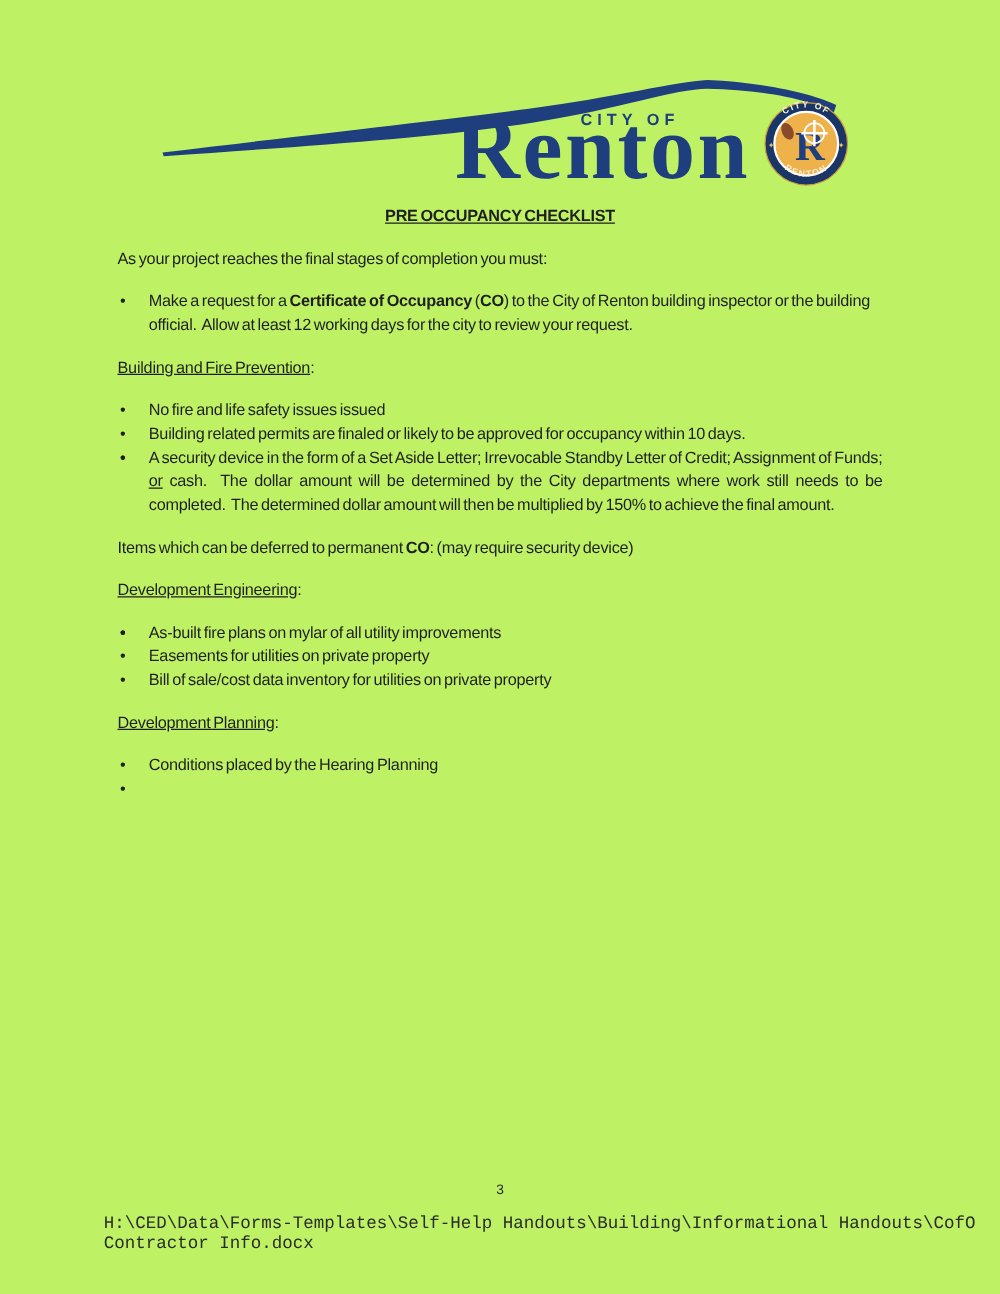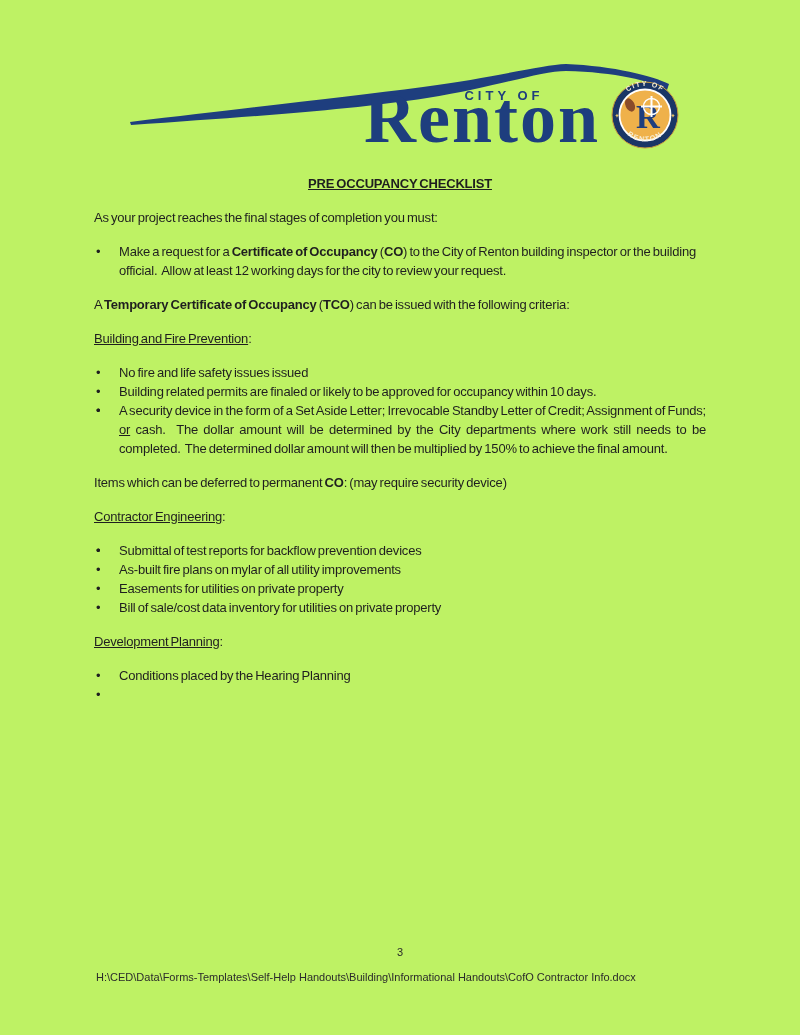--- a/index.html
+++ b/index.html
@@ -1,42 +1,42 @@
 <!DOCTYPE html>
 <html><head>
 <meta charset="utf-8">
 <style>
   html,body{margin:0;padding:0;background:#ffffff;}
   .page{position:relative;width:800px;height:1035px;background:#bef264;overflow:hidden;}
 
   .logo-svg{position:absolute;top:0;left:0;}
 
   .doc-body{
-    position:absolute;left:94px;top:174px;width:612px;
+    position:absolute;left:94px;top:163px;width:612px;
     font-family:"Liberation Sans",sans-serif;
     font-size:13px;line-height:19px;color:#1f1f1f;
     letter-spacing:-0.2px;word-spacing:-1.2px;
   }
   .doc-title{font-weight:bold;text-decoration:underline;text-align:center;margin:0 0 15px 0;}
   .para,.heading{margin:0 0 15px 0;white-space:pre-wrap;}
   .list{margin:0 0 15px 0;}
   .list-item{position:relative;padding-left:25px;white-space:pre-wrap;}
   .list-item .marker{position:absolute;left:2px;top:0;white-space:normal;}
   .justify{text-align:justify;}
   .seg-b{font-weight:bold;}
   .seg-u{text-decoration:underline;margin-top:40px;}
   .seg-i{}
 
   .footer-page{
     position:absolute;top:946px;left:0;width:100%;text-align:center;
     font-family:"Liberation Sans",sans-serif;font-size:11px;color:#2b2b2b;
   }
   .footer-path{
-    position:absolute;top:971px;left:96px;
-    font-family:Liberation Sans, sans-serif;font-size:11px;color:#2b2b2b;
+    position:absolute;top:971px;left:83px;
+    font-family:Liberation Mono, monospace;font-size:14px;color:#2b2b2b;
   }
 </style>
 </head>
 <body>
 
 <div class="page">
 
   <svg class="logo-svg" width="800" height="165" viewBox="0 0 800 165">
 
     <path d="M130,122 C255,107 345,97 423,87 C492,78 541,65 566,64 C614,66 653,76 669,84 L667,90 C651,81 615,72 566,71 C540,71 497,87 427,98 C350,110 258,116 131,125 Z" fill="#1e3e7e"></path>
@@ -71,33 +71,32 @@
     </g>
   </svg>
 
   <div class="doc-body">
     <div class="doc-title">PRE OCCUPANCY CHECKLIST</div>
 
   <div class="para"><span>As your project reaches the final stages of completion you must:</span></div>
       <div class="list">
         <div class="list-item"><span class="marker">•</span><span>Make a request for a </span><span class="seg-b">Certificate of Occupancy</span><span> (</span><span class="seg-b">CO</span><span>) to the City of Renton building inspector or the building official.  Allow at least 12 working days for the city to review your request.</span></div>
       </div>
-      <div class="para"><span>A </span><span class="seg-b">Temporary Certificate of Occupancy</span><span> (</span><span class="seg-b">TCO</span><span>) can be issued with the following criteria:</span></div>
       <div class="heading"><span class="seg-u">Building and Fire Prevention</span><span>:</span></div>
       <div class="list">
         <div class="list-item"><span class="marker">•</span><span>No fire and life safety issues issued</span></div>
         <div class="list-item"><span class="marker">•</span><span>Building related permits are finaled or likely to be approved for occupancy within 10 days.</span></div>
         <div class="list-item"><span class="marker">•</span></div>
         <div class="list-item justify"><span class="marker">•</span><span>A security device in the form of a Set Aside Letter; Irrevocable Standby Letter of Credit; Assignment of Funds; </span><span class="seg-u seg-i">or</span><span> cash.  The dollar amount will be determined by the City departments where work still needs to be completed.  The determined dollar amount will then be multiplied by 150% to achieve the final amount.</span></div>
       </div>
       <div class="para"><span>Items which can be deferred to permanent </span><span class="seg-b">CO</span><span>: (may require security device)</span></div>
-      <div class="heading"><span class="seg-u">Contractor Engineering</span><span>:</span></div>
+      <div class="heading"><span class="seg-u">Development Engineering</span><span>:</span></div>
       <div class="list">
         <div class="list-item"><span class="marker">•</span></div>
-        <div class="list-item"><span class="marker">•</span><span>Submittal of test reports for backflow prevention devices</span></div>
+        <div class="list-item"><span class="marker">•</span></div>
         <div class="list-item"><span class="marker">•</span><span>As-built fire plans on mylar of all utility improvements</span></div>
         <div class="list-item"><span class="marker">•</span><span>Easements for utilities on private property</span></div>
         <div class="list-item"><span class="marker">•</span><span>Bill of sale/cost data inventory for utilities on private property</span></div>
       </div>
       <div class="heading"><span class="seg-u">Development Planning</span><span>:</span></div>
       <div class="list">
         <div class="list-item"><span class="marker">•</span><span>Conditions placed by the Hearing Planning</span></div>
         <div class="list-item"><span class="marker">•</span></div>
       </div>
     </div>

